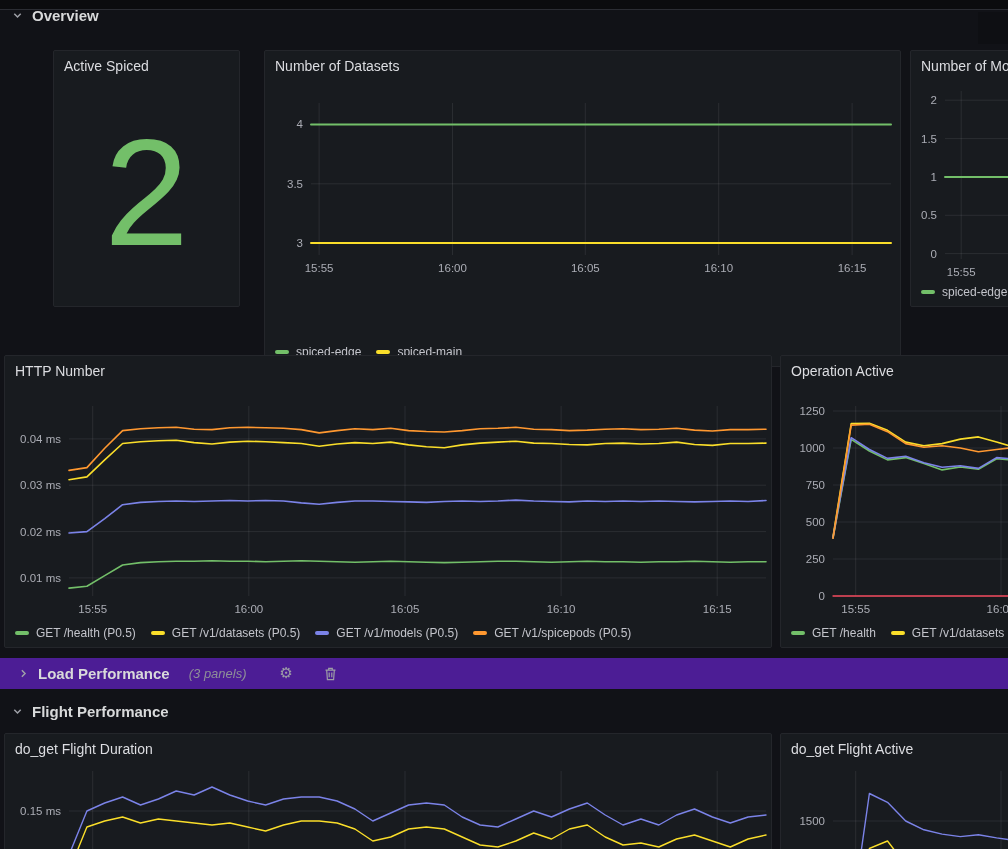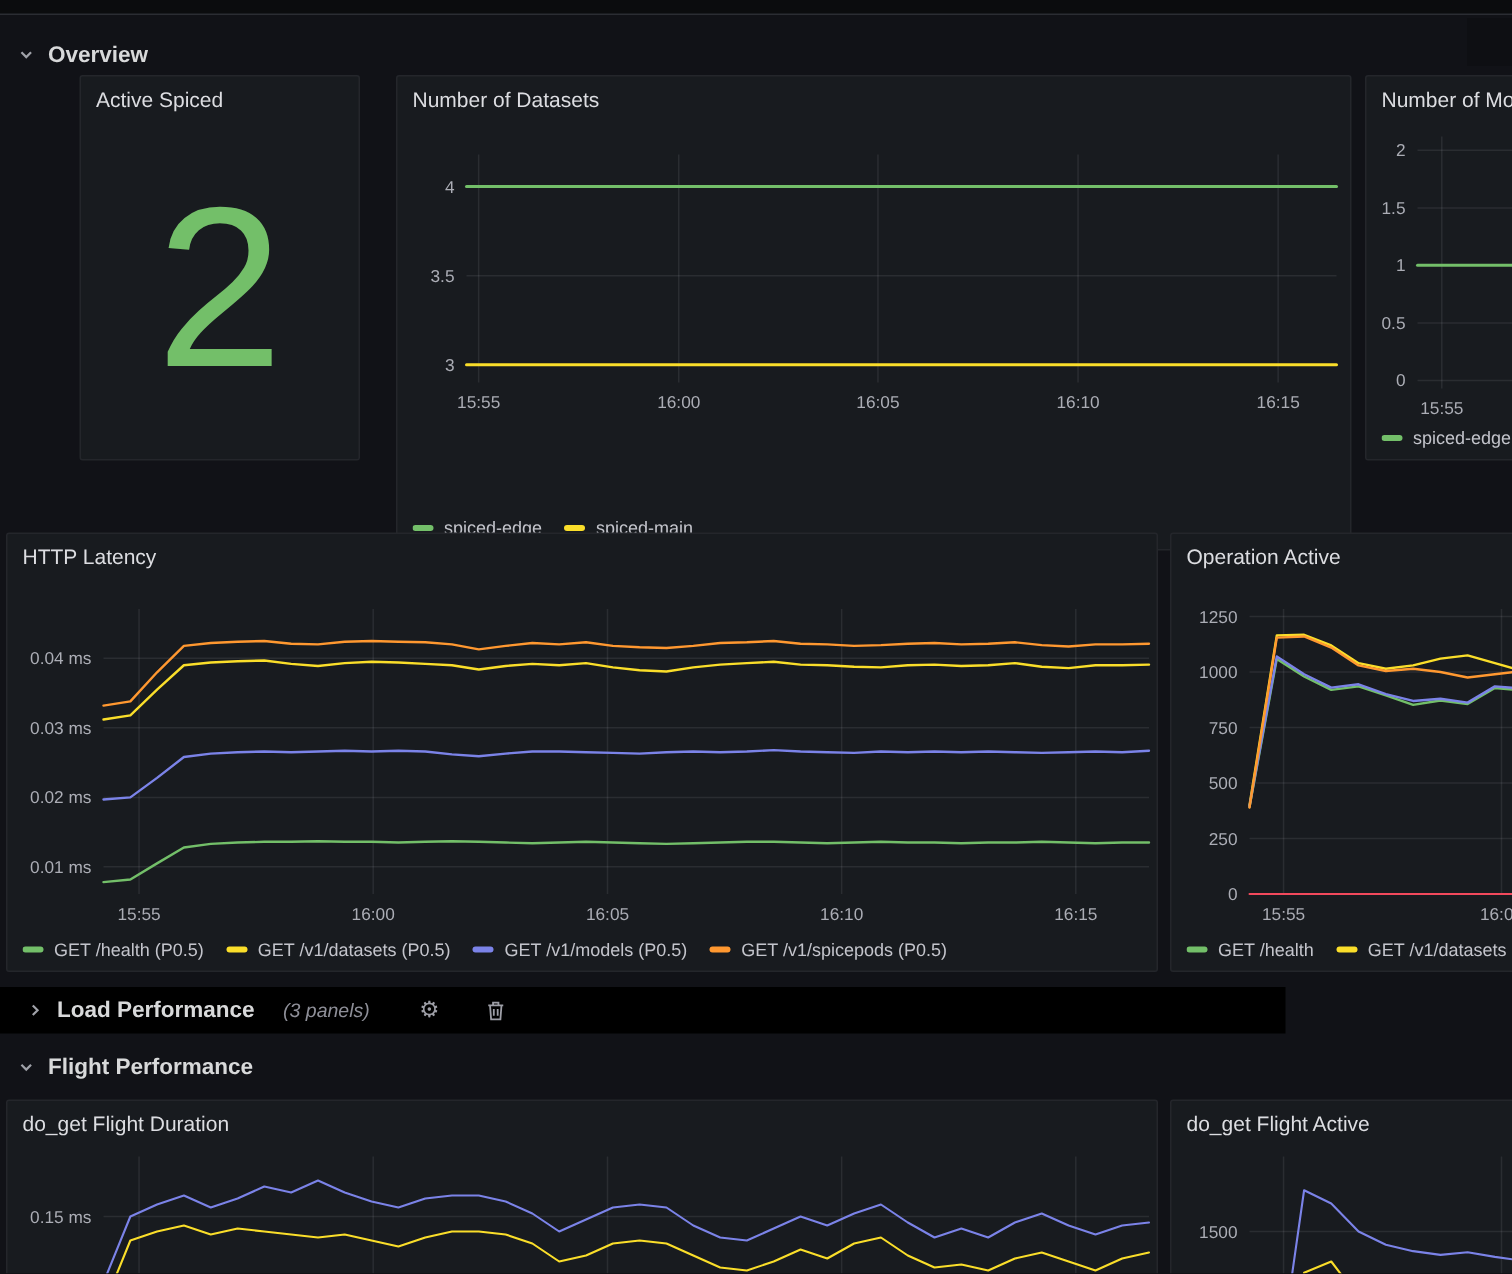--- a/index.html
+++ b/index.html
@@ -4,21 +4,21 @@
 <style>
   html,body{margin:0;padding:0;background:#111217;}
   .dash{position:relative;width:1008px;height:849px;overflow:hidden;background:#111217;
         font-family:"Liberation Sans",sans-serif;color:#ccccdc;}
   .topbar{position:absolute;left:0;top:0;width:100%;height:10px;background:#0b0c0e;
           border-bottom:1px solid #2b2d33;box-sizing:border-box;}
   .tr-dark{position:absolute;left:978px;top:12px;width:30px;height:32px;background:#0e0f13;}
   .section-header{position:absolute;display:flex;align-items:center;gap:9px;
           font-size:15px;font-weight:700;color:#d8d9da;cursor:pointer;height:22px;}
   .section-header .chev{display:flex;align-items:center;color:#9fa1a8;}
-  .load-row{position:absolute;left:0;top:658px;width:857px;height:31px;background:#000000;
+  .load-row{position:absolute;left:0;top:658px;width:1008px;height:31px;background:#4c1d95;
           display:flex;align-items:center;padding-left:18px;box-sizing:border-box;gap:9px;cursor:pointer;}
   .load-title{font-size:15px;font-weight:700;color:#d8d9da;}
   .panels-note{font-style:italic;font-size:13px;color:#8e8f98;margin-left:10px;}
   .icon-btn{color:#9d9ea6;background:none;border:none;padding:0;margin-left:22px;cursor:pointer;
           display:flex;align-items:center;font-family:"DejaVu Sans",sans-serif;font-size:15px;line-height:1;}
   .panel{position:absolute;background:#181b1f;border:1px solid #24262b;border-radius:2px;box-sizing:border-box;}
   .panel-title{position:absolute;top:7px;left:10px;font-size:14px;font-weight:500;color:#dcdde1;
           white-space:nowrap;z-index:2;cursor:pointer;}
   .chart{position:absolute;left:0;top:0;right:0;bottom:0;}
   .chart svg{display:block;}
@@ -33,21 +33,21 @@
   .stat-value{font-size:152px;font-weight:500;line-height:1;}
 </style>
 </head>
 <body>
 
 <div class="dash">
 
   <div class="topbar"></div>
   <div class="tr-dark"></div>
 
-  <div class="section-header" style="left:12px;top:25px;text-align:center;">
+  <div class="section-header" style="left:12px;top:4px;text-align:center;">
     <span class="chev">
       <svg width="11" height="11" viewBox="0 0 12 12" fill="none" stroke="currentColor" stroke-width="1.6">
           <path d="M2.5 4.2 6 7.7l3.5-3.5"></path>
         </svg>
     </span>
     <span>Overview</span>
   </div>
 
   <div class="panel" style="left:5px;top:50px;width:187px;height:257px;margin-left:48px;">
     <div class="panel-title">Active Spiced</div>
@@ -122,21 +122,21 @@
     <div class="legend">
         <span class="leg-item">
           <span class="leg-swatch" style="background:#73BF69"></span>
           <span>spiced-edge</span>
         </span>
       </div>
   </div>
 
 
   <div class="panel" style="left:4px;top:355px;width:768px;height:293px;">
-    <div class="panel-title">HTTP Latency</div>
+    <div class="panel-title">HTTP Number</div>
     <div class="chart">
         <svg width="768" height="293" viewBox="0 0 768 293">
           <line class="grid" x1="87.7" x2="87.7" y1="50" y2="240"></line>
           <text x="87.7" y="257" text-anchor="middle">15:55</text>
           <line class="grid" x1="243.8" x2="243.8" y1="50" y2="240"></line>
           <text x="243.8" y="257" text-anchor="middle">16:00</text>
           <line class="grid" x1="400.0" x2="400.0" y1="50" y2="240"></line>
           <text x="400.0" y="257" text-anchor="middle">16:05</text>
           <line class="grid" x1="556.1" x2="556.1" y1="50" y2="240"></line>
           <text x="556.1" y="257" text-anchor="middle">16:10</text>

